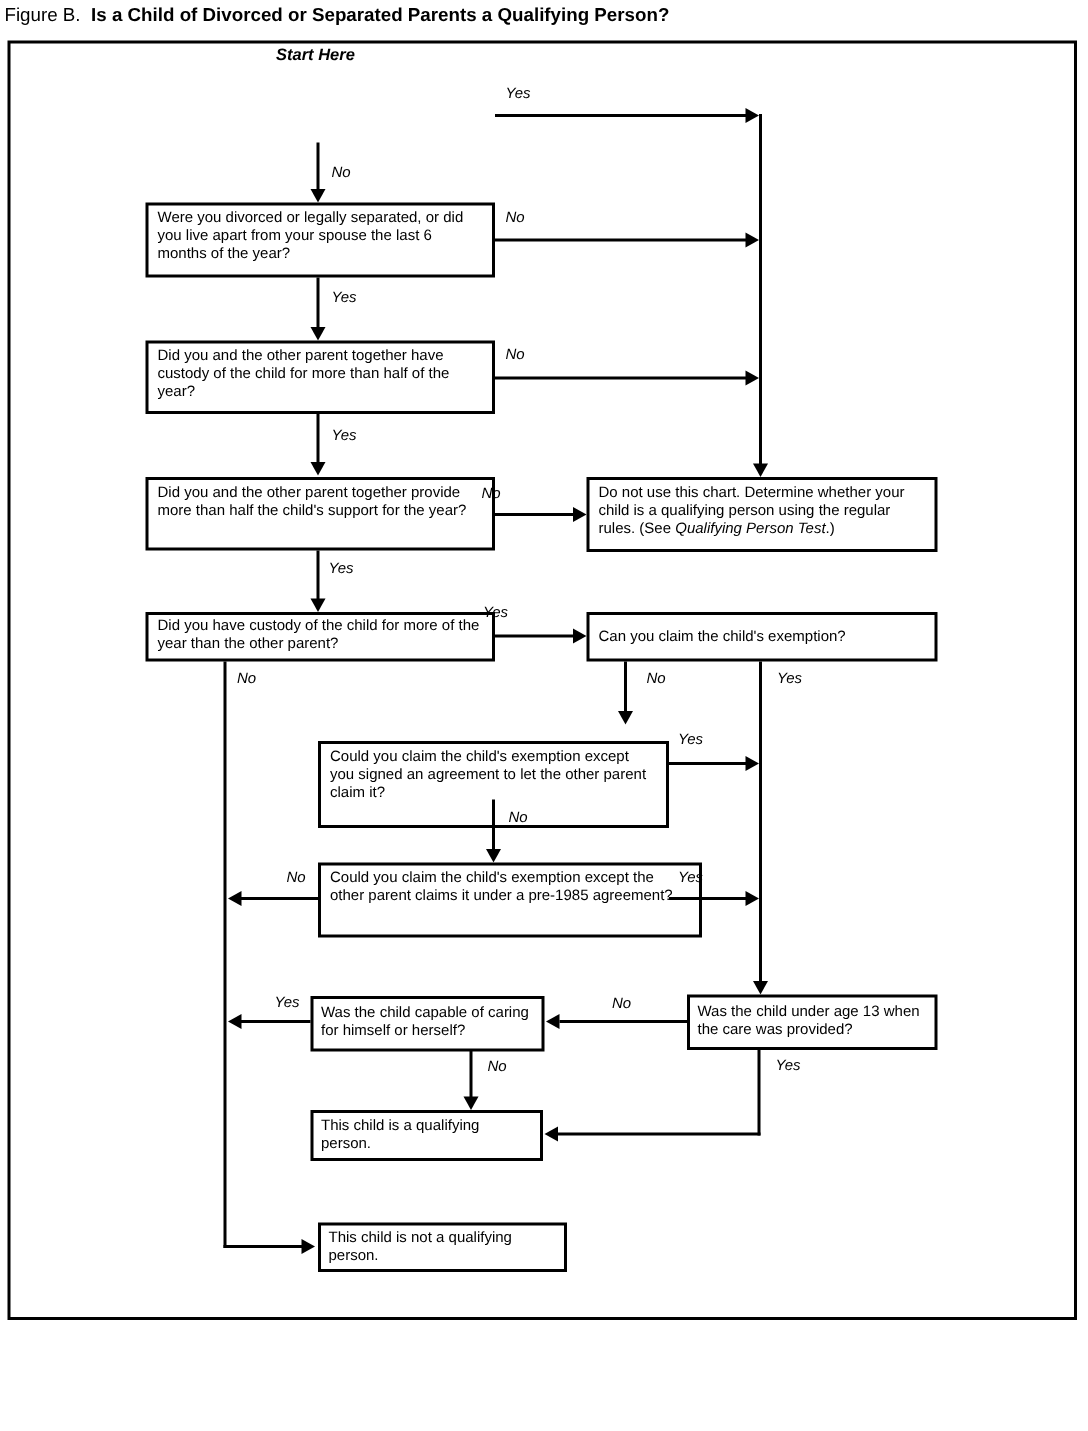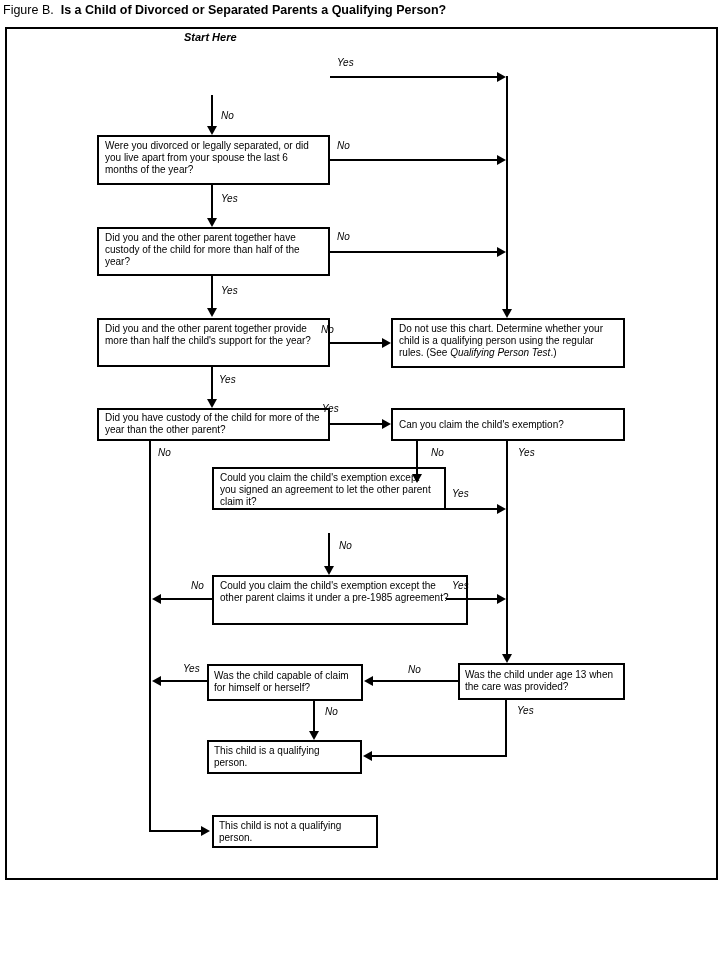--- a/index.html
+++ b/index.html
@@ -39,24 +39,24 @@
 
   <div class="box" style="left:97px;top:135px;width:233px;height:50px;">Were you divorced or legally separated, or did you live apart from your spouse the last 6 months of the year?</div>
   <div class="box" style="left:97px;top:227px;width:233px;height:49px;">Did you and the other parent together have custody of the child for more than half of the year?</div>
   <div class="box" style="left:97px;top:318px;width:233px;height:49px;">Did you and the other parent together provide more than half the child's support for the year?</div>
   <div class="box" style="left:97px;top:408px;width:233px;height:33px;padding-top:2px;">Did you have custody of the child for more of the year than the other parent?</div>
 
   <div class="box" style="left:391px;top:318px;width:234px;height:50px;"><span>Do not use this chart. Determine whether your child is a qualifying person using the regular rules. (See </span><span class="it">Qualifying Person Test</span><span>.)</span></div>
 
   <div class="box" style="left:391px;top:408px;width:234px;height:33px;padding-top:9px;">Can you claim the child's exemption?</div>
 
-  <div class="box" style="left:212px;top:467px;width:234px;height:43px;">Could you claim the child's exemption except you signed an agreement to let the other parent claim it?</div>
+  <div class="box" style="left:212px;top:494px;width:234px;height:58px;">Could you claim the child's exemption except you signed an agreement to let the other parent claim it?</div>
   <div class="box" style="left:212px;top:575px;width:256px;height:50px;">Could you claim the child's exemption except the other parent claims it under a pre-1985 agreement?</div>
 
-  <div class="box" style="left:207px;top:664px;width:156px;height:37px;padding:4px 5px;">Was the child capable of claim for himself or herself?</div>
+  <div class="box" style="left:207px;top:664px;width:156px;height:37px;padding:4px 5px;">Was the child capable of caring for himself or herself?</div>
   <div class="box" style="left:458px;top:663px;width:167px;height:37px;padding:4px 5px;">Was the child under age 13 when the care was provided?</div>
 
   <div class="box" style="left:207px;top:740px;width:155px;height:34px;padding:3px 5px;">This child is a qualifying person.</div>
   <div class="box" style="left:212px;top:815px;width:166px;height:33px;padding:3px 5px;">This child is not a qualifying person.</div>
 
   <div class="vl" style="left:211px;top:95px;height:32px;"></div>
   <div class="vl" style="left:211px;top:185px;height:34px;"></div>
   <div class="vl" style="left:211px;top:276px;height:34px;"></div>
   <div class="vl" style="left:211px;top:367px;height:34px;"></div>
   <div class="vl" style="left:506px;top:76px;height:234px;"></div>

